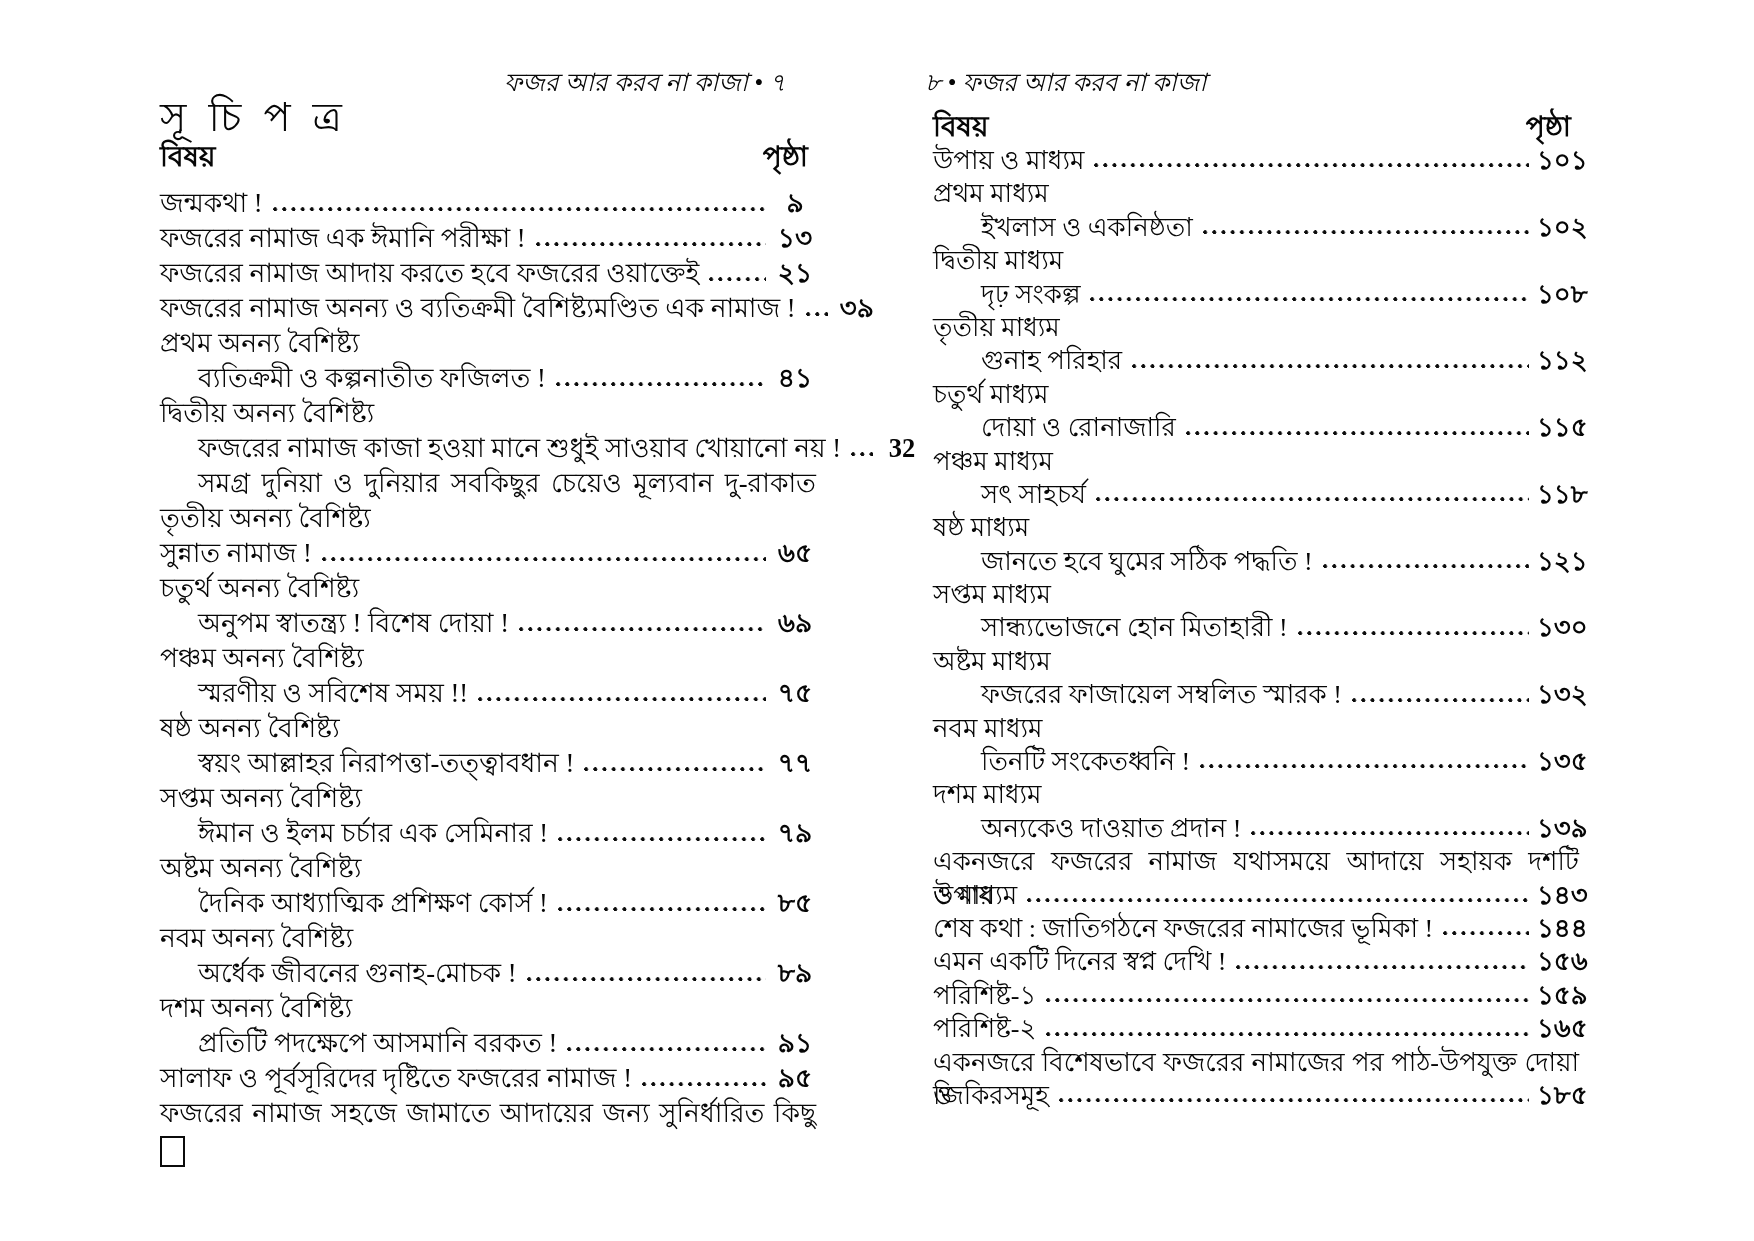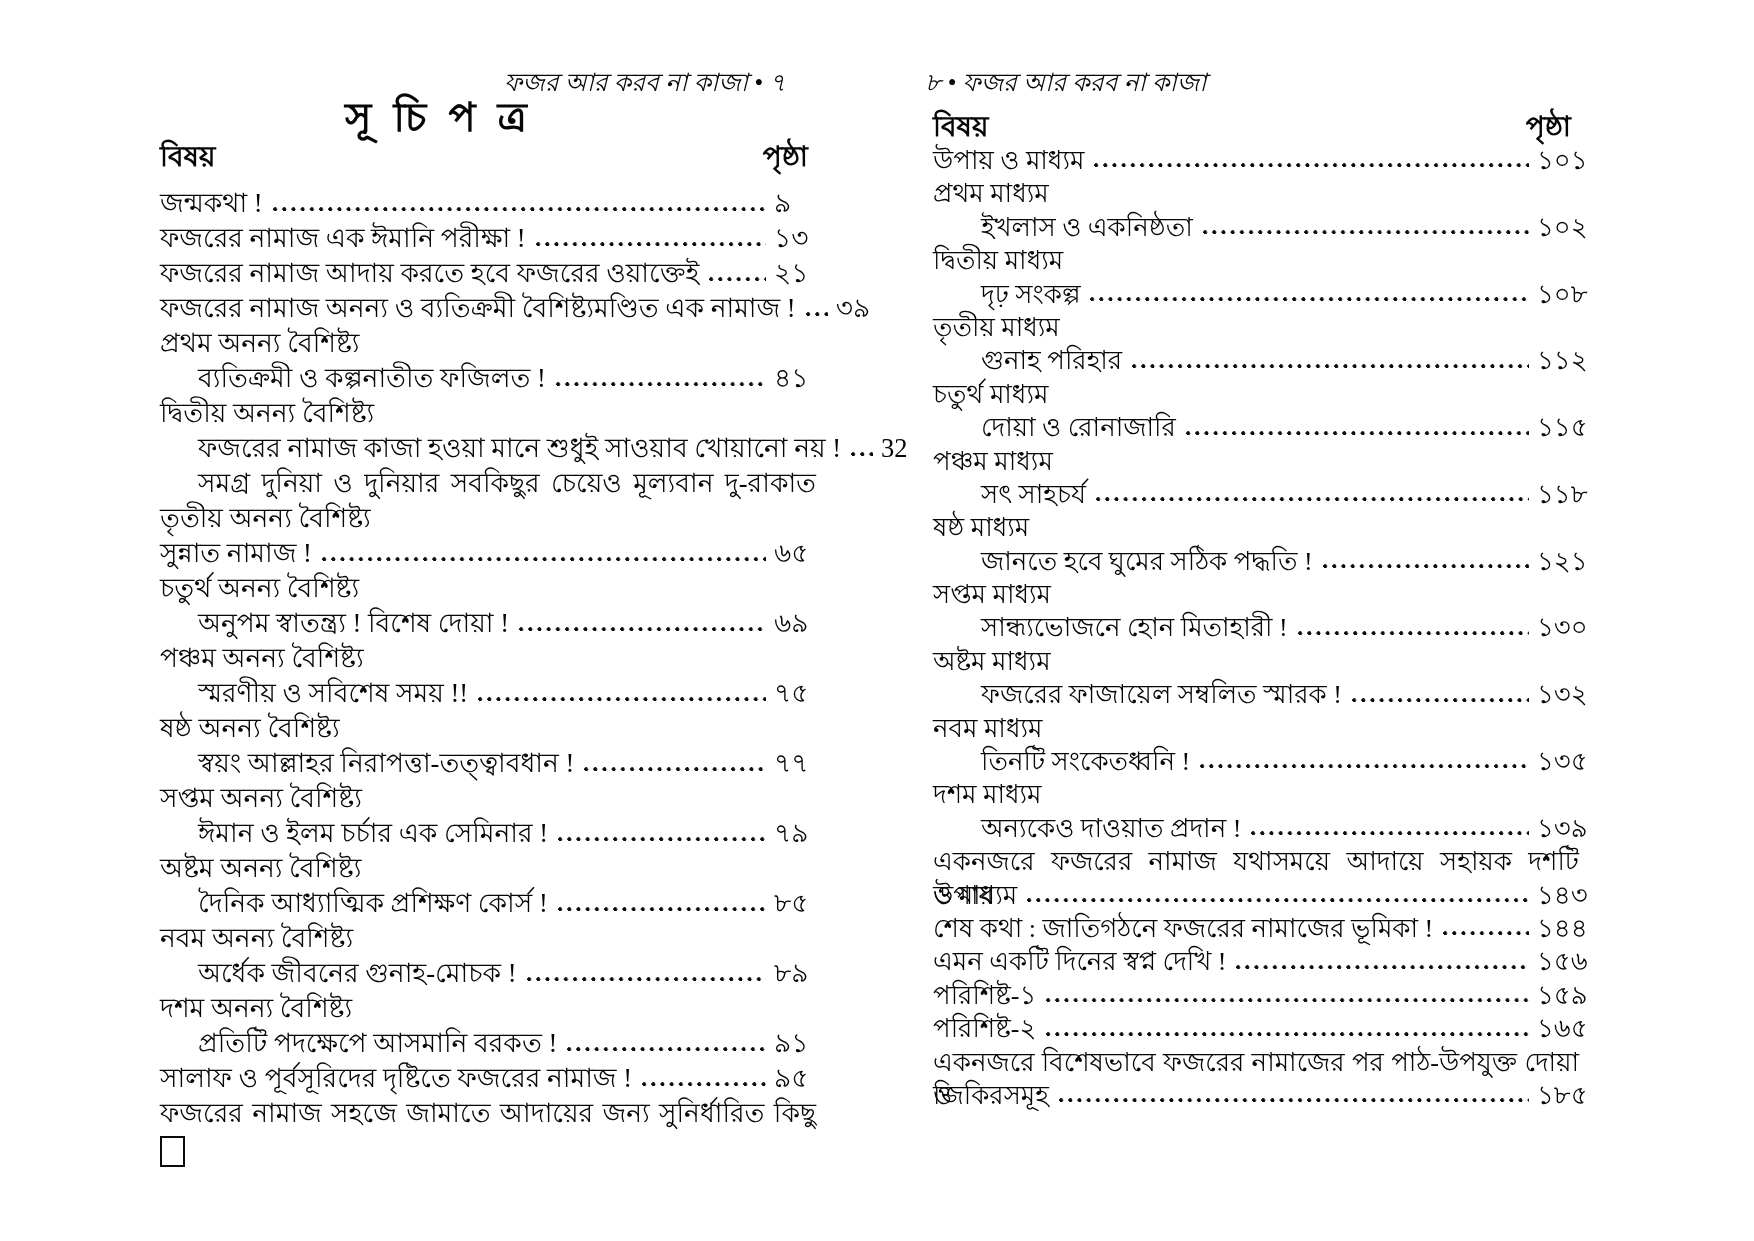--- a/index.html
+++ b/index.html
@@ -10,22 +10,22 @@
   }
   .page{position:absolute;top:0;height:1241px;}
   .page-left{left:160px;width:656px;}
   .page-right{left:933px;width:646px;}
 
   .running-header{position:absolute;font-size:25px;line-height:30px;white-space:nowrap;font-style:italic;}
   .page-left .running-header{top:68px;left:344px;}
   .page-right .running-header{top:68px;left:-8px;}
 
   .toc-title{
-    position:absolute;top:94px;left:6px;width:540px;margin:0;
-    text-align:center;font-size:40px;font-weight:bold;word-spacing:12px;line-height:48px;
+    position:absolute;top:94px;left:0;width:540px;margin:0;
+    text-align:left;font-size:40px;font-weight:normal;word-spacing:12px;line-height:48px;
   }
 
   .col-head{
     position:absolute;left:0;right:0;display:flex;justify-content:space-between;
     font-weight:bold;font-size:28px;line-height:34px;padding-right:8px;gap:30px;
   }
   .page-left .col-head{top:140px;}
   .page-right .col-head{top:110px;}
 
   .entries{position:absolute;left:0;right:0;}
@@ -40,21 +40,21 @@
 
   .etext{flex:0 0 auto;}
   .jrow .etext{flex:1 1 auto;text-align:justify;text-align-last:justify;white-space:normal;}
 
   .leader{
     flex:1 1 auto;min-width:22px;margin:0 8px 0 10px;
     background-image:radial-gradient(circle at 2.2px 2.2px,#0b0b0b 1.8px,transparent 2.1px);
     background-size:9.2px 5px;background-repeat:repeat-x;
     background-position:left 0 bottom 9px;
   }
-  .pnum{flex:0 0 auto;width:42px;text-align:left;}
+  .pnum{flex:0 0 auto;width:42px;text-align:center;font-weight:bold;}
 
   .tofu-row{height:40px;display:flex;align-items:center;}
   .tofu{display:inline-block;width:25px;height:31px;border:2.5px solid #0b0b0b;box-sizing:border-box;margin-top:6px;}
 </style>
 </head>
 <body>
 
 <section class="page page-left">
   <div class="running-header">ফজর আর করব না কাজা • ৭</div>
   <h1 class="toc-title">সূ চি প ত্র</h1>

